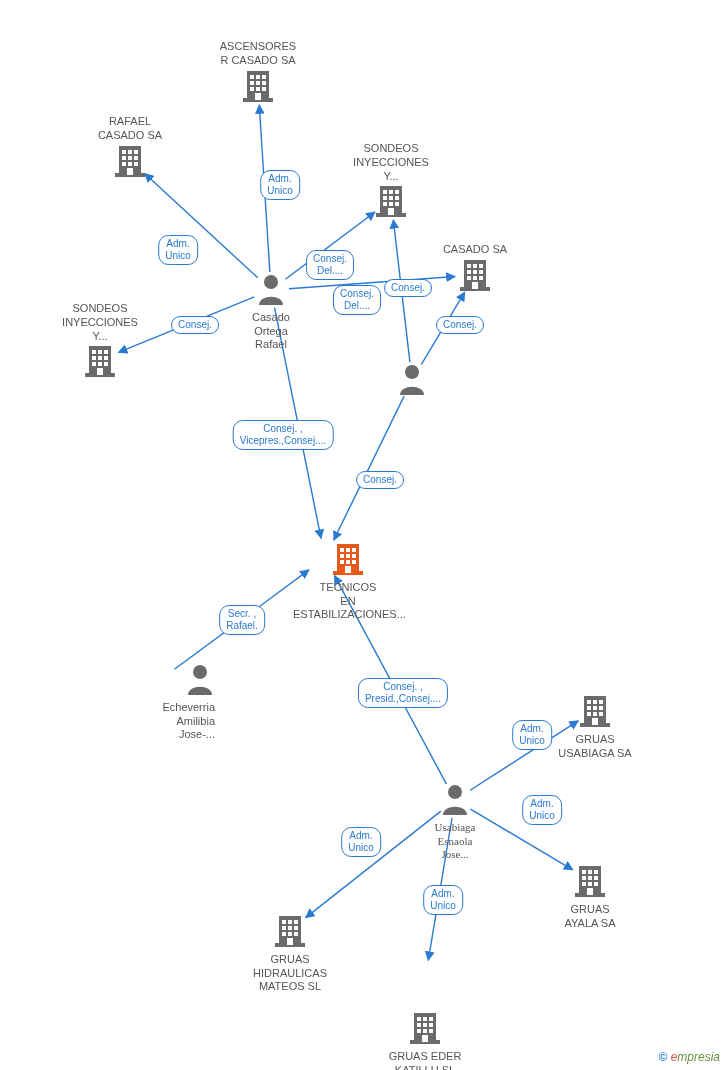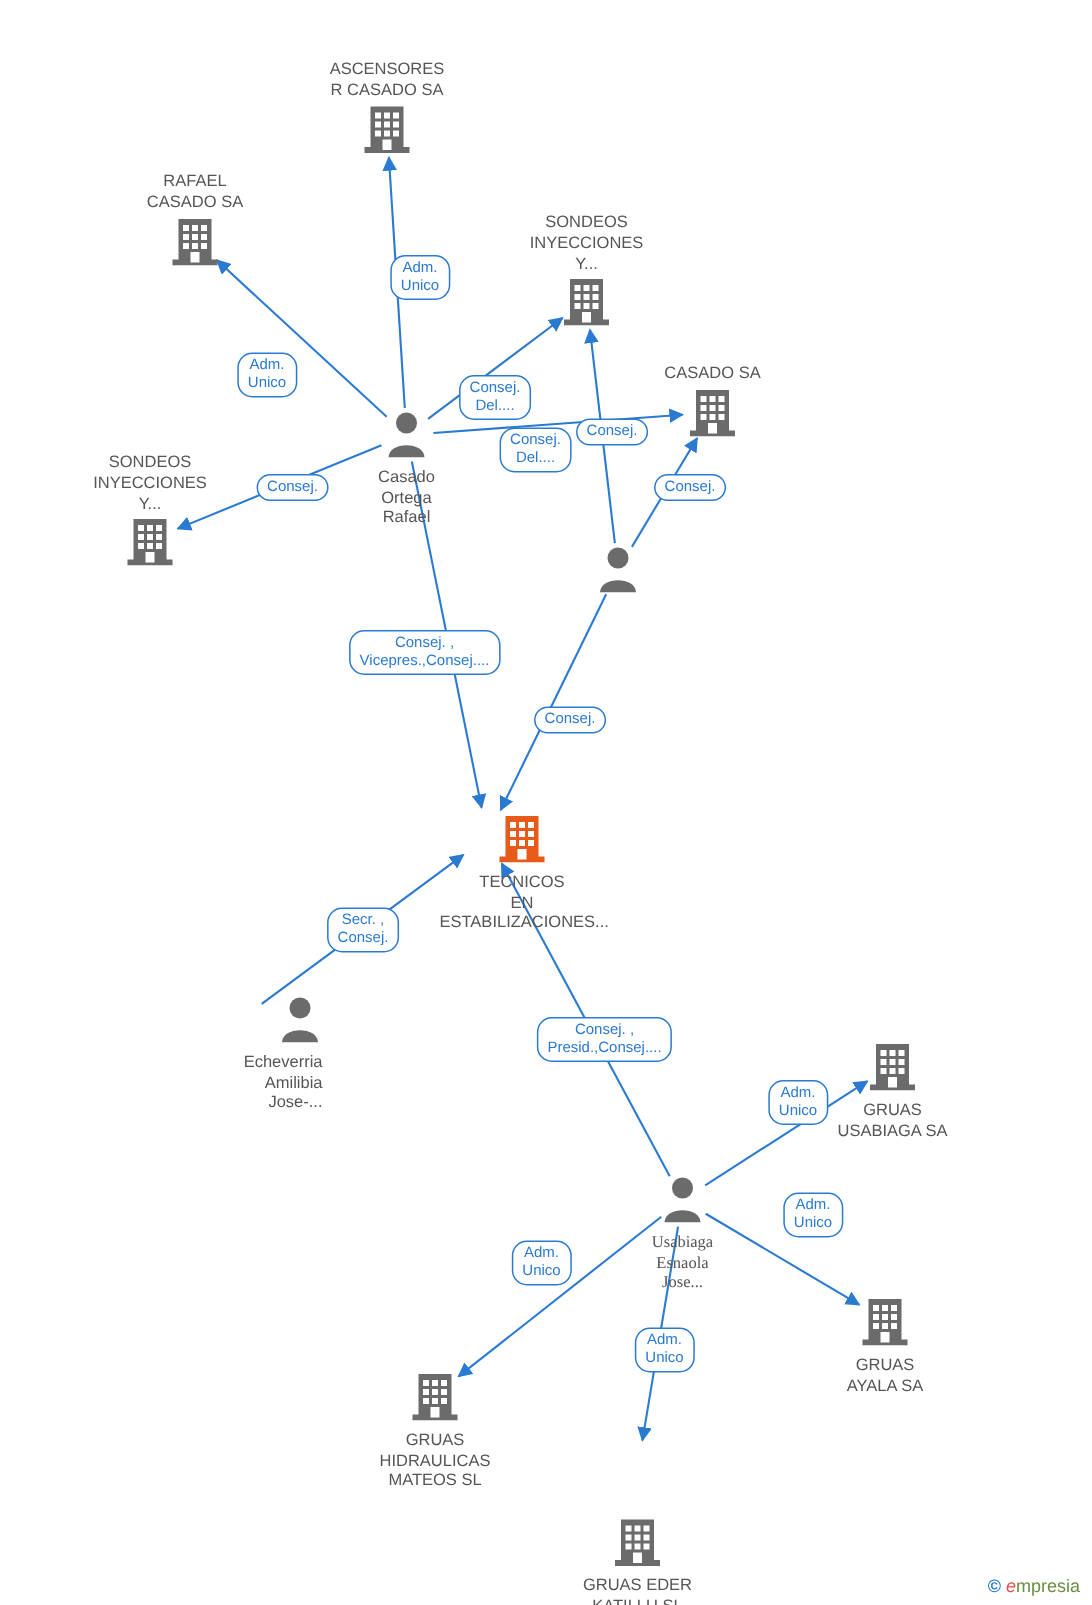--- a/index.html
+++ b/index.html
@@ -55,20 +55,21 @@
     bottom: 6px;
     font-size: 12px;
     color: #555;
   }
   .footer .c {
     color: #2a7ad2;
     font-weight: bold;
   }
   .footer .brand {
     color: #6a8f3f;
+    font-style: italic;
   }
   .footer .e {
     color: #d9534f;
     font-style: italic;
   }
 </style>
 </head>
 <body>
 
 <div class="canvas">
@@ -283,21 +284,21 @@
 Del....</div>
       <div class="edge-label" style="left: 357px; top: 300px;">Consej.
 Del....</div>
       <div class="edge-label" style="left: 195px; top: 325px;">Consej.</div>
       <div class="edge-label" style="left: 283px; top: 435px;">Consej. ,
 Vicepres.,Consej....</div>
       <div class="edge-label" style="left: 408px; top: 288px;">Consej.</div>
       <div class="edge-label" style="left: 460px; top: 325px;">Consej.</div>
       <div class="edge-label" style="left: 380px; top: 480px;">Consej.</div>
       <div class="edge-label" style="left: 242px; top: 620px;">Secr. ,
-Consej.</div>
+Rafael.</div>
       <div class="edge-label" style="left: 403px; top: 693px;">Consej. ,
 Presid.,Consej....</div>
       <div class="edge-label" style="left: 532px; top: 735px;">Adm.
 Unico</div>
       <div class="edge-label" style="left: 542px; top: 810px;">Adm.
 Unico</div>
       <div class="edge-label" style="left: 443px; top: 900px;">Adm.
 Unico</div>
       <div class="edge-label" style="left: 361px; top: 842px;">Adm.
 Unico</div>

